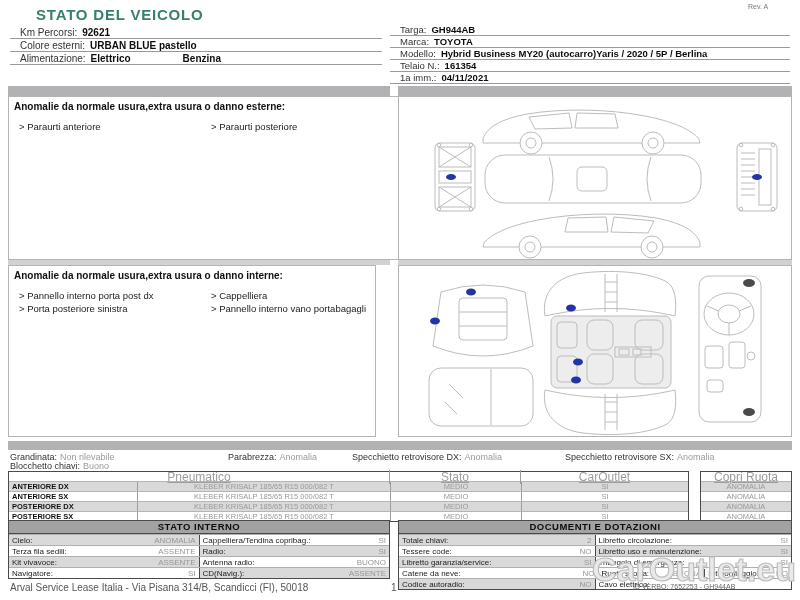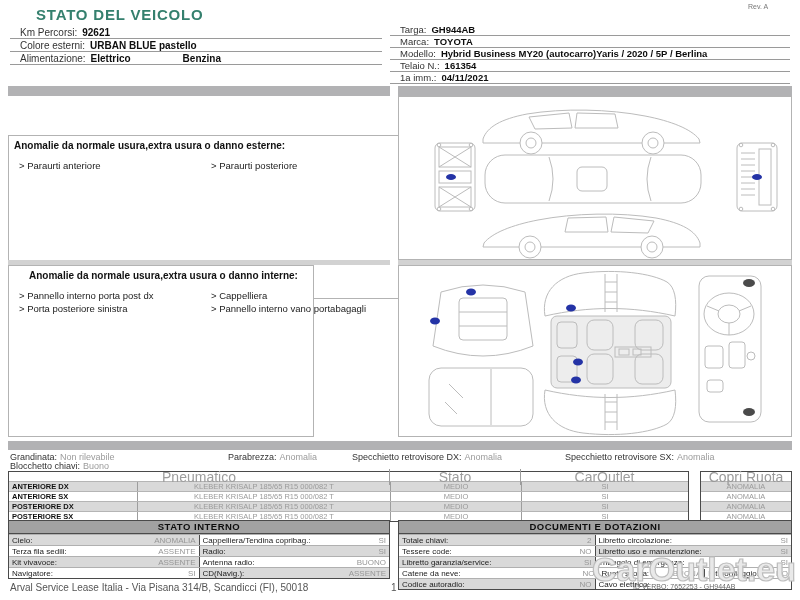--- a/index.html
+++ b/index.html
@@ -19,39 +19,39 @@
   
   .gbar{background:#b2b2b4;height:10px;}
   #bar1l{left:8px;top:86px;width:382px;}
   #bar1r{left:398px;top:86px;width:394px;}
   .gbar2{background:#d2d2d2;height:5px;}
   #bar2l{left:8px;top:260px;width:382px;}
   #bar2r{left:398px;top:260px;width:394px;}
   #bar3{left:8px;top:441px;width:784px;height:9px;background:#b2b2b4;}
   
   .panel{border:1px solid #b3b3b3;box-sizing:border-box;background:#fff;}
-  #panel-ext-text{left:8px;top:96px;width:440px;height:164px;margin-top:39px;}
+  #panel-ext-text{left:8px;top:96px;width:440px;height:164px;}
   #panel-ext-diag{left:398px;top:96px;width:394px;height:164px;}
-  #panel-int-text{left:8px;top:265px;width:306px;height:172px;padding-left:15px;}
+  #panel-int-text{left:8px;top:265px;width:368px;height:172px;}
   #panel-int-diag{left:398px;top:265px;width:394px;height:172px;}
   .ph{padding:4px 5px 0;font-size:10px;font-weight:bold;color:#111;}
   .pcol{position:absolute;top:24px;font-size:9.5px;color:#222;line-height:1.18;}
   .pcol.c1{left:10px;width:182px;}
   .pcol.c2{left:202px;width:172px;}
   .pcol div{margin-bottom:2px;}
   
   .sum{position:absolute;font-size:9px;white-space:nowrap;}
   .sum .lbl{color:#333;}
   .sum .val{color:#9b9b9b;margin-left:3px;}
   
   .ttable{position:absolute;border:1px solid #4a4a4a;background:#fff;font-size:7.5px;box-sizing:border-box;}
   #tire-main{left:8px;top:471px;width:681px;}
   #tire-copri{left:700px;top:471px;width:92px;}
   .trow{display:flex;height:9px;align-items:center;border-top:1px solid #b5b5b5;}
-  .trow.hd{border-top:none;color:#9d9d9d;font-size:14px;}
+  .trow.hd{border-top:none;color:#9d9d9d;font-size:12px;text-decoration:underline;}
   .trow.g{background:#d9d9d9;}
   .c-pos{width:128px;font-weight:bold;color:#111;padding-left:3px;box-sizing:border-box;}
   .c-desc{width:252px;text-align:center;color:#9a9a9a;border-left:1px solid #9d9d9d;}
   .c-stato{width:130px;text-align:center;color:#9a9a9a;border-left:1px solid #9d9d9d;}
   .c-term{flex:1;text-align:center;color:#9a9a9a;border-left:1px solid #9d9d9d;}
   .c-pneu{width:380px;text-align:center;}
   .c-stato.hdc,.c-term.hdc{color:#9d9d9d;}
   .c-copri{flex:1;text-align:center;color:#9a9a9a;}
   
   .btable{position:absolute;border:1px solid #4a4a4a;background:#fff;box-sizing:border-box;}

